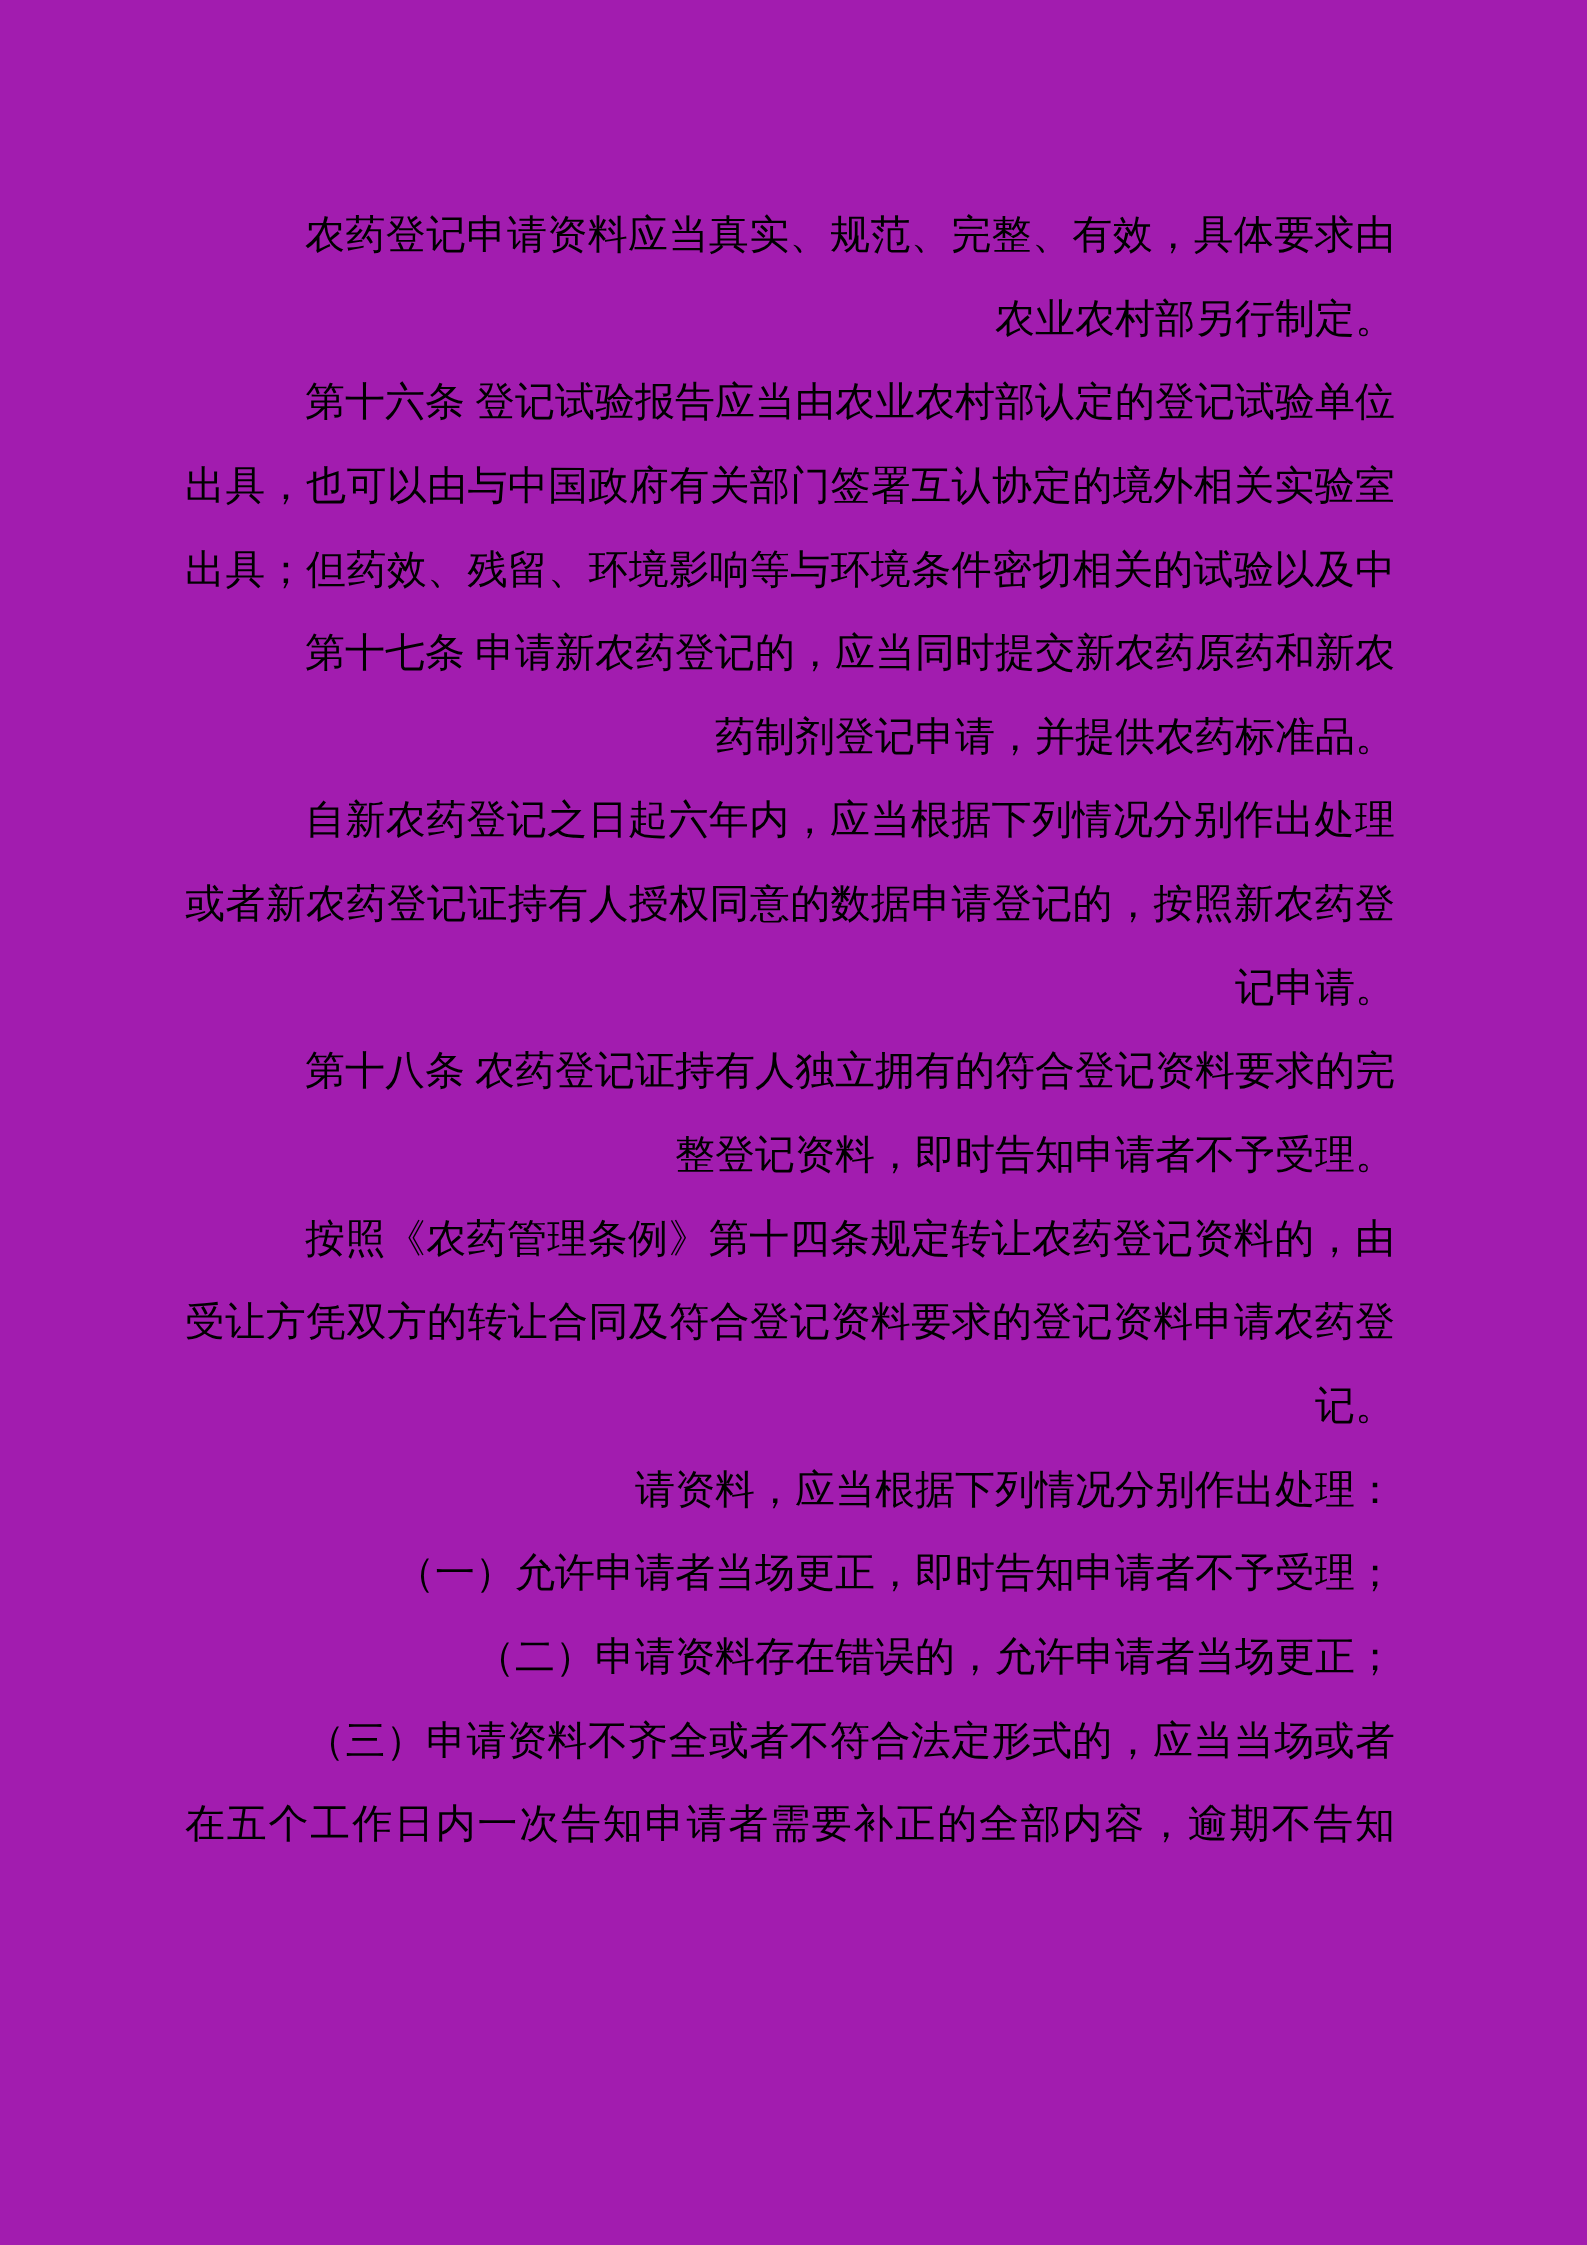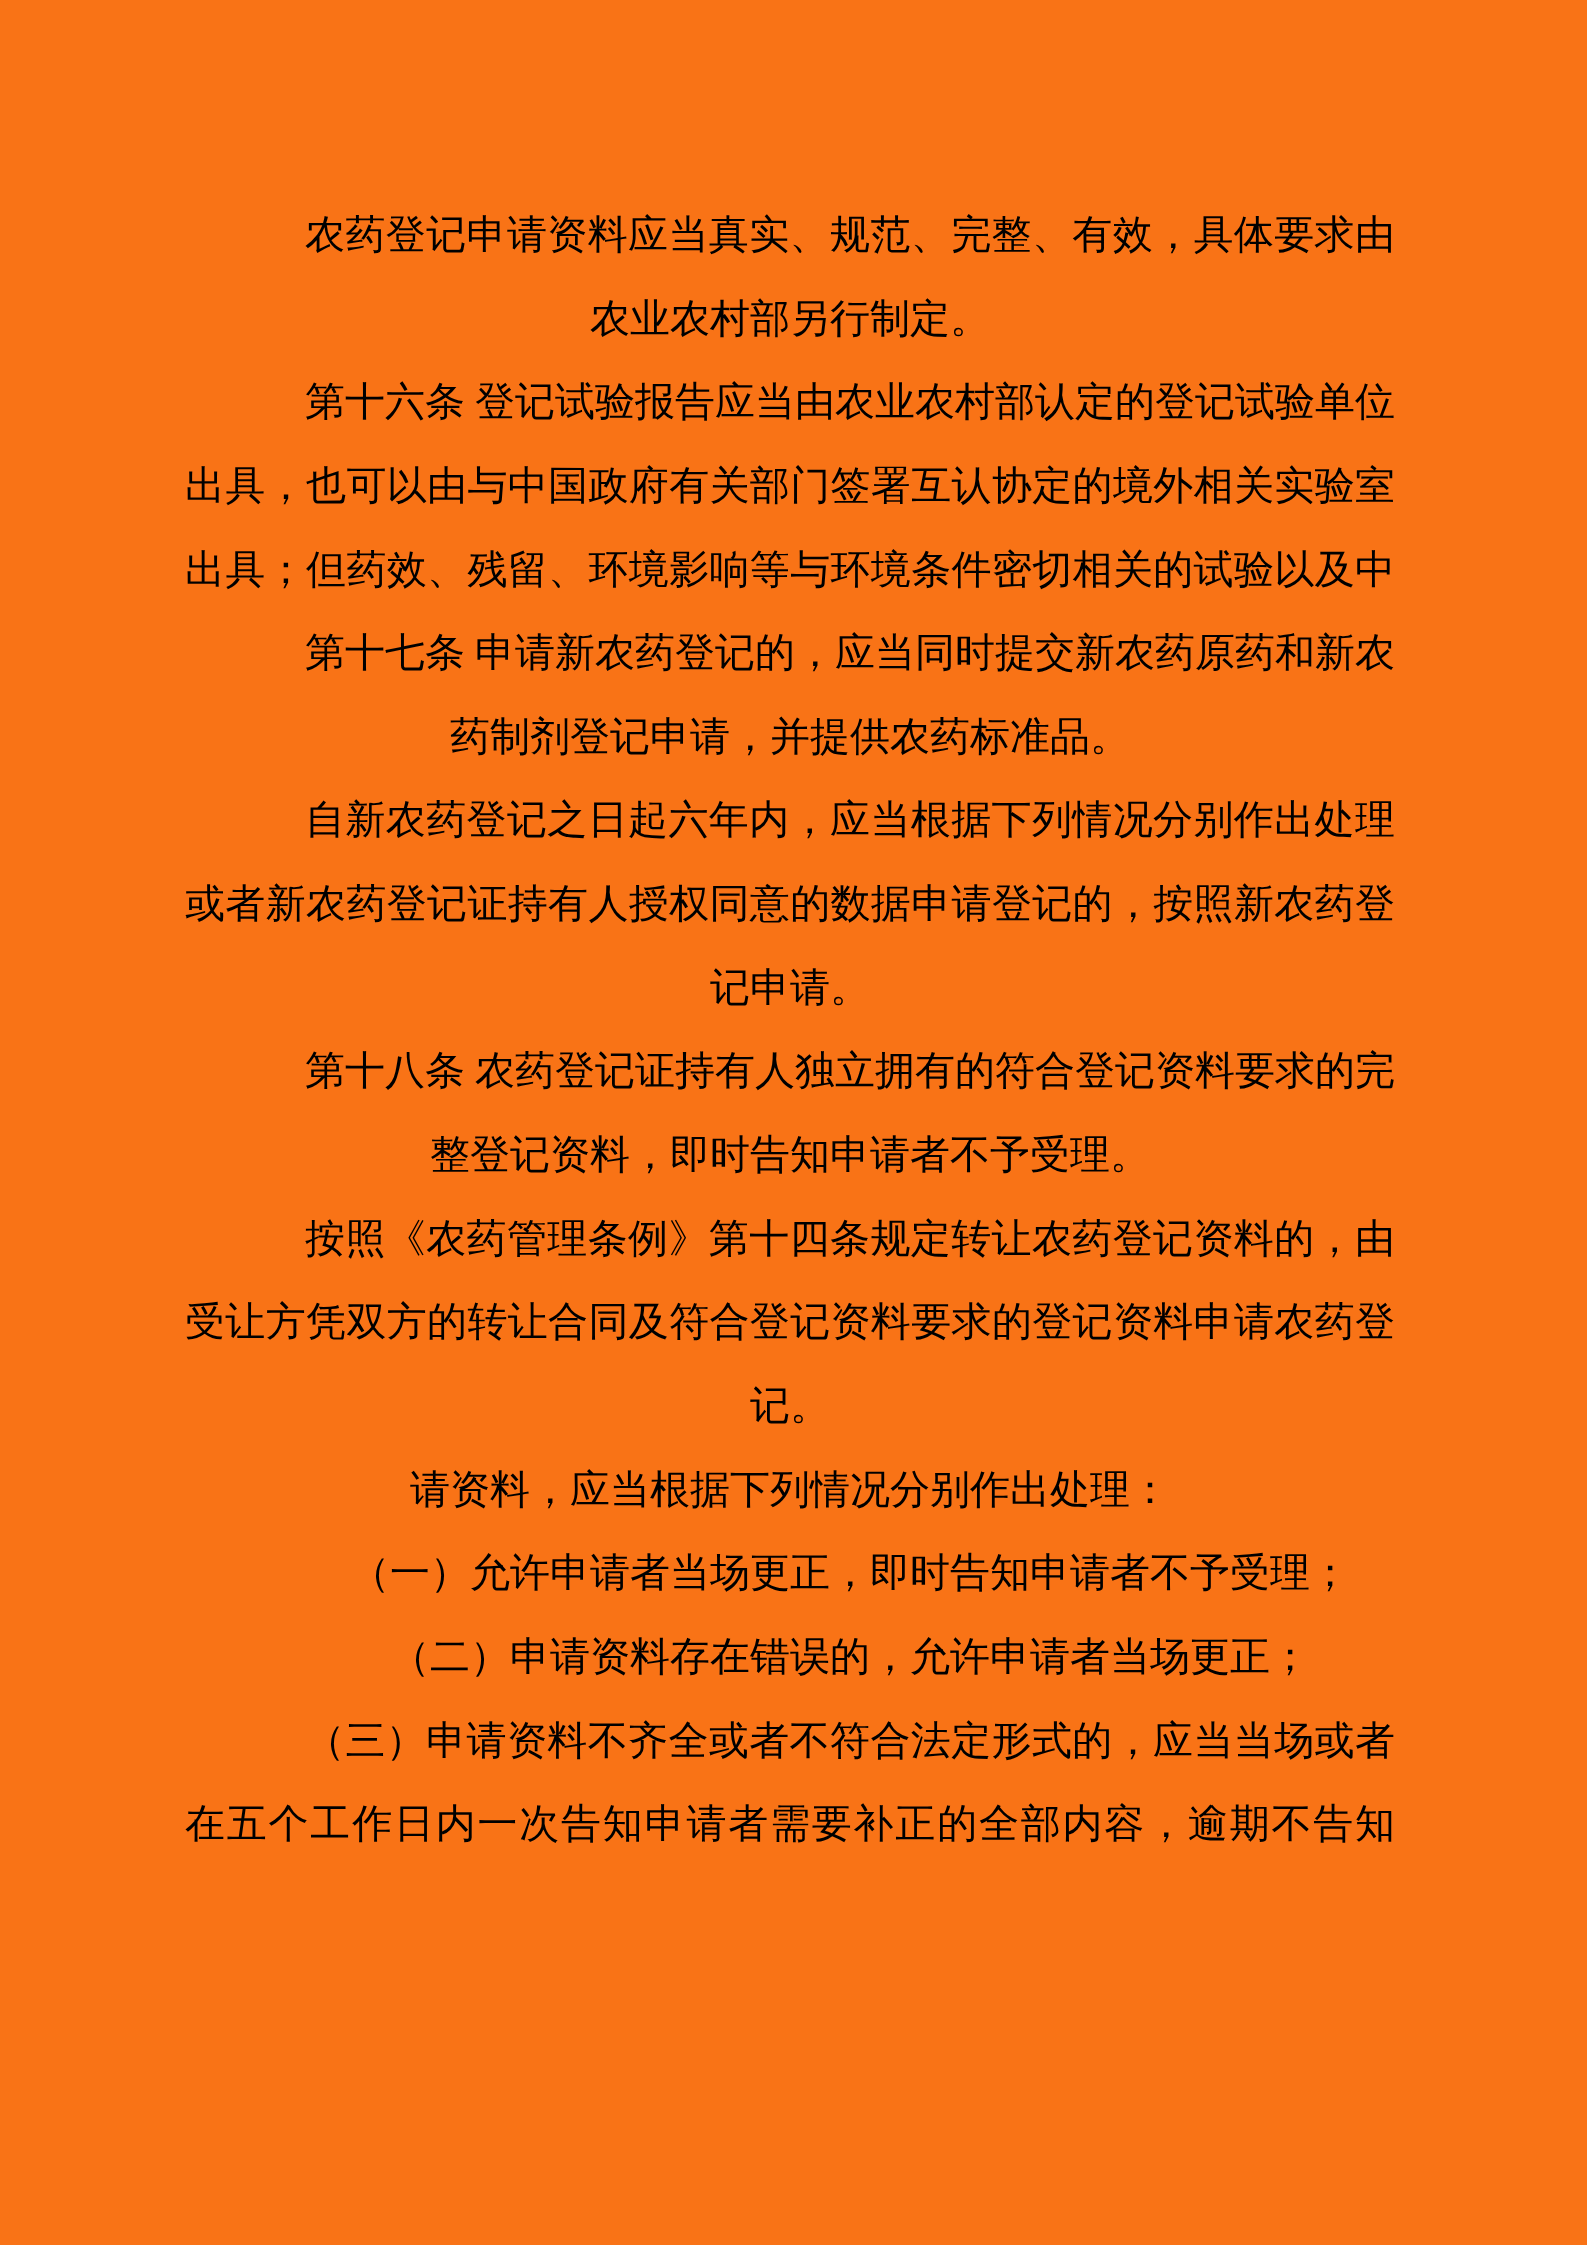--- a/index.html
+++ b/index.html
@@ -4,21 +4,21 @@
 <style>
   html, body {
     margin: 0;
     padding: 0;
     background: #ffffff;
   }
   #page {
     position: relative;
     width: 1587px;
     height: 2245px;
-    background: #f97316;
+    background: #a21caf;
     overflow: hidden;
     font-family: "Liberation Serif", "DejaVu Serif", serif;
   }
   #doc-body {
     position: absolute;
     left: 185px;
     top: 193px;
     width: 1210px;
     color: #000000;
     font-size: 40px;
@@ -32,21 +32,21 @@
   }
   
   .text-line.j {
     white-space: normal;
     text-align: justify;
     text-align-last: justify;
     text-justify: inter-character;
   }
   
   .text-line.l {
-    text-align: center;
+    text-align: right;
   }
   
   .text-line.ind {
     text-indent: 120px;
   }
 </style>
 </head>
 <body>
 
 <div id="page">

